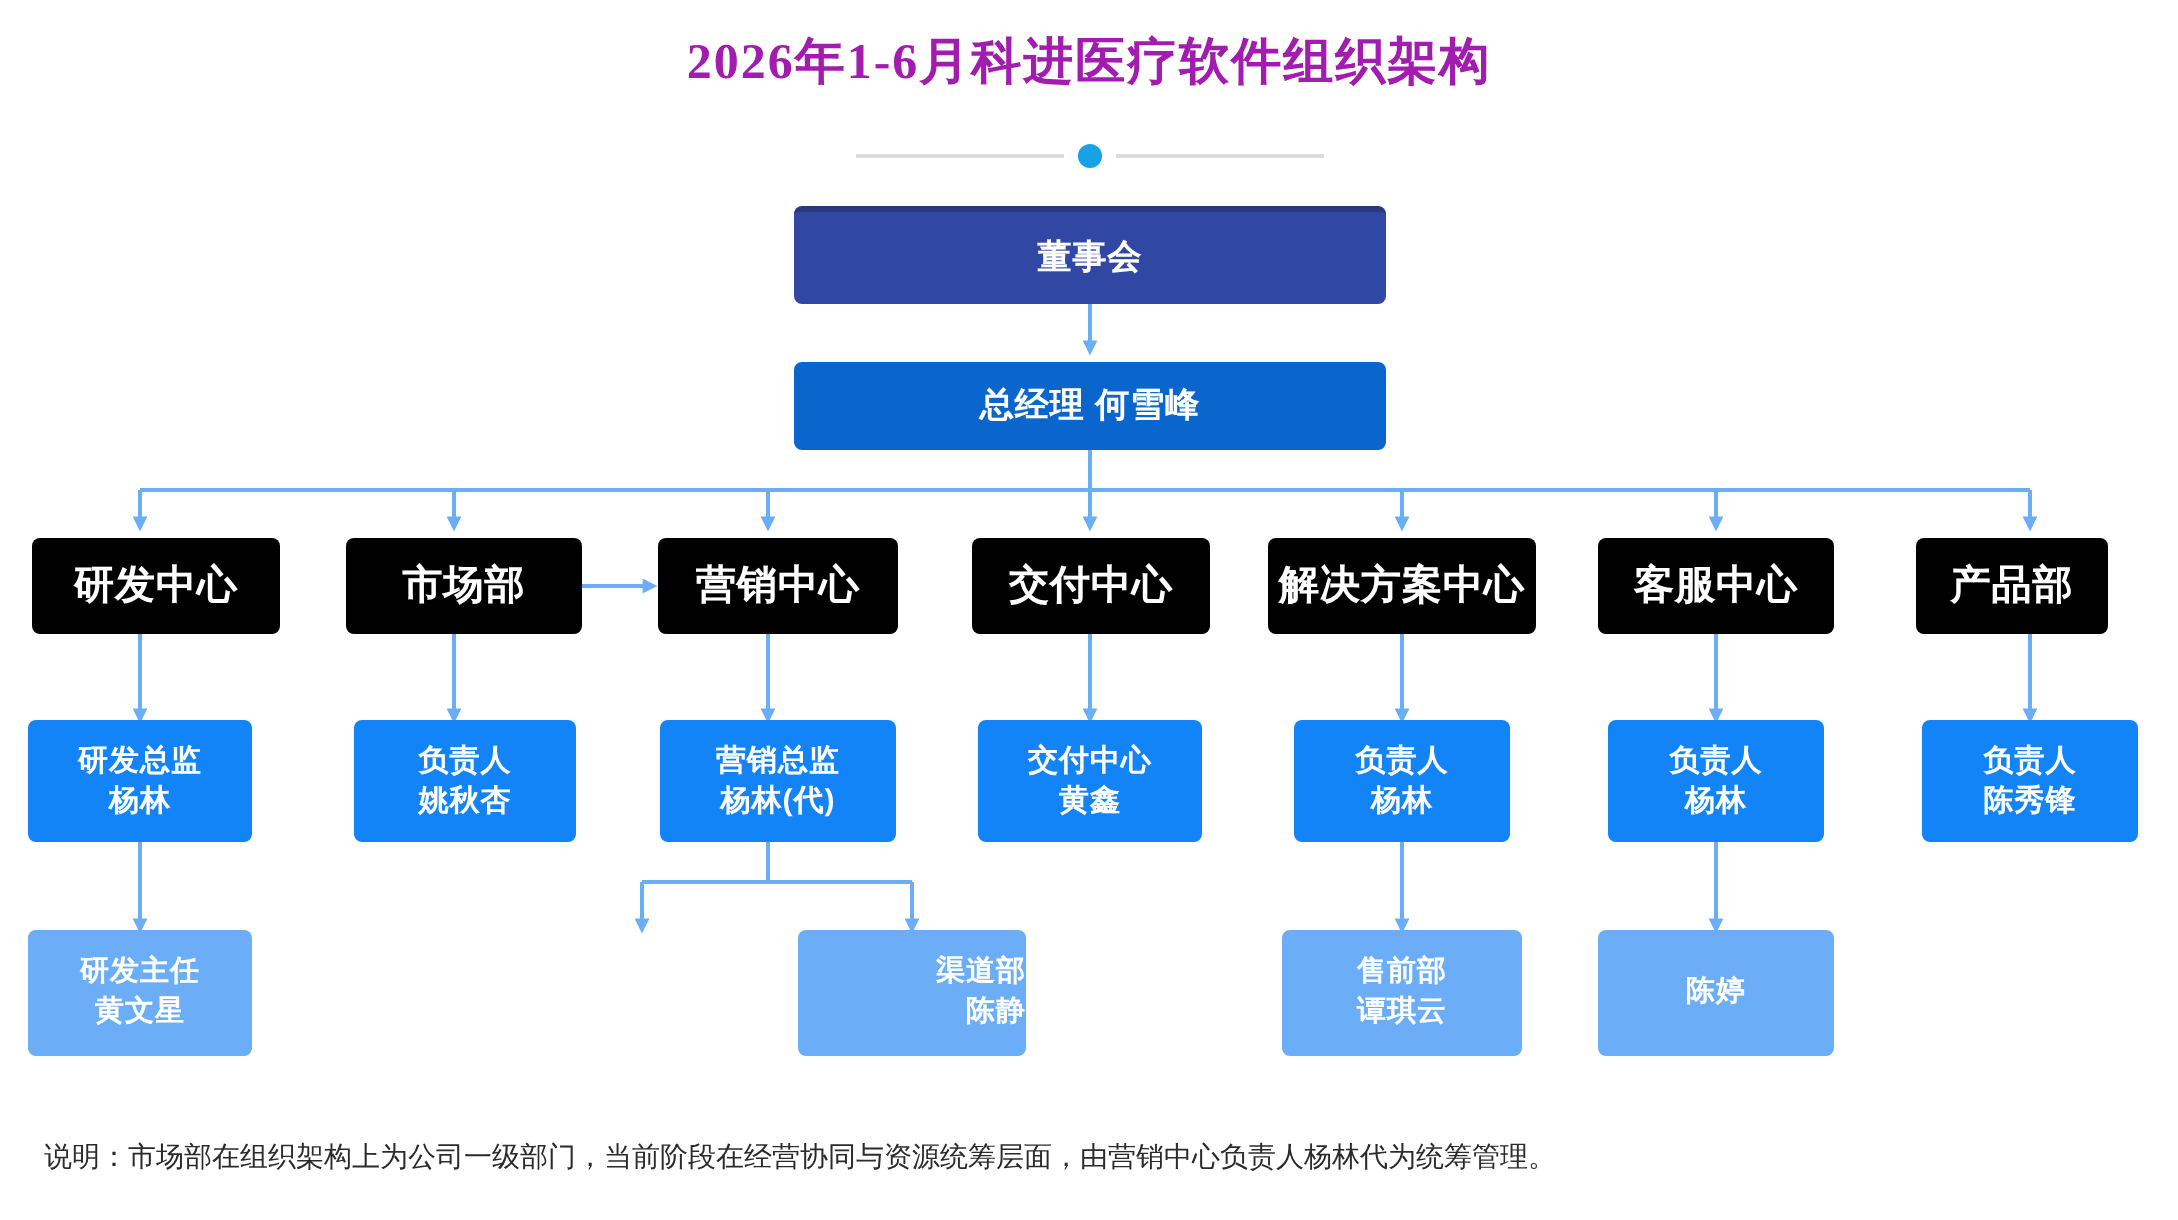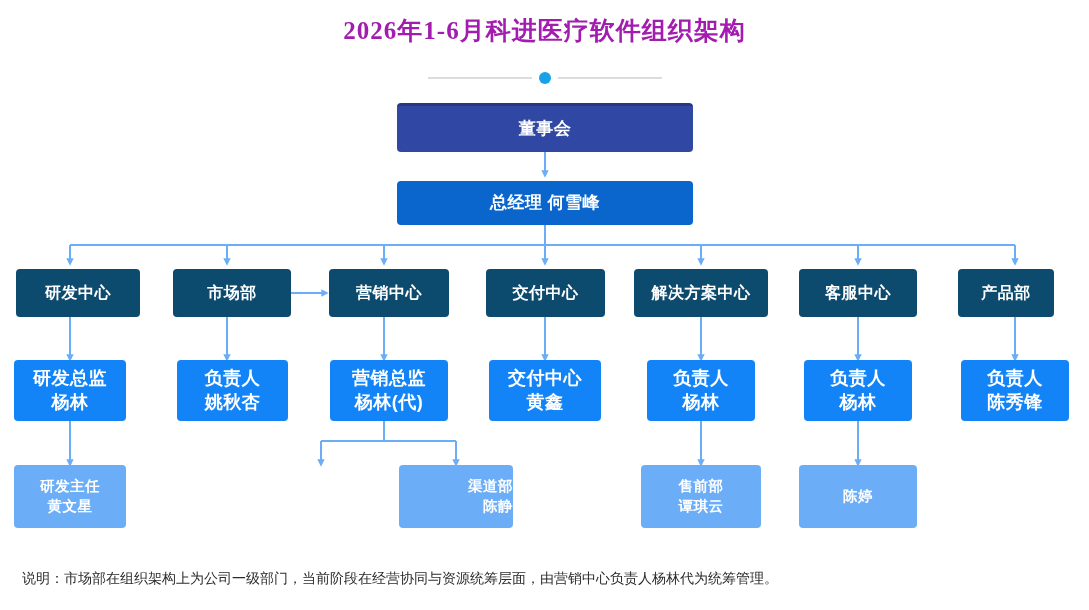--- a/index.html
+++ b/index.html
@@ -92,26 +92,26 @@
   .node.lvl-board {
     background: #3048a4;
     border-top: 3px solid #27397f;
     font-size: 17px;
   }
   .node.lvl-gm {
     background: #0a66cc;
     font-size: 17px;
   }
   .node.lvl-dept {
-    background: #0c4a6e;
-    font-size: 16px;
+    background: #000000;
+    font-size: 20px;
   }
   .node.lvl-lead {
     background: #1284f7;
-    font-size: 18px;
+    font-size: 15px;
   }
   .node.lvl-team {
     background: #6baef7;
     font-size: 14.5px;
   }
 
   
   #footnote {
     position: absolute;
     left: 22px;

